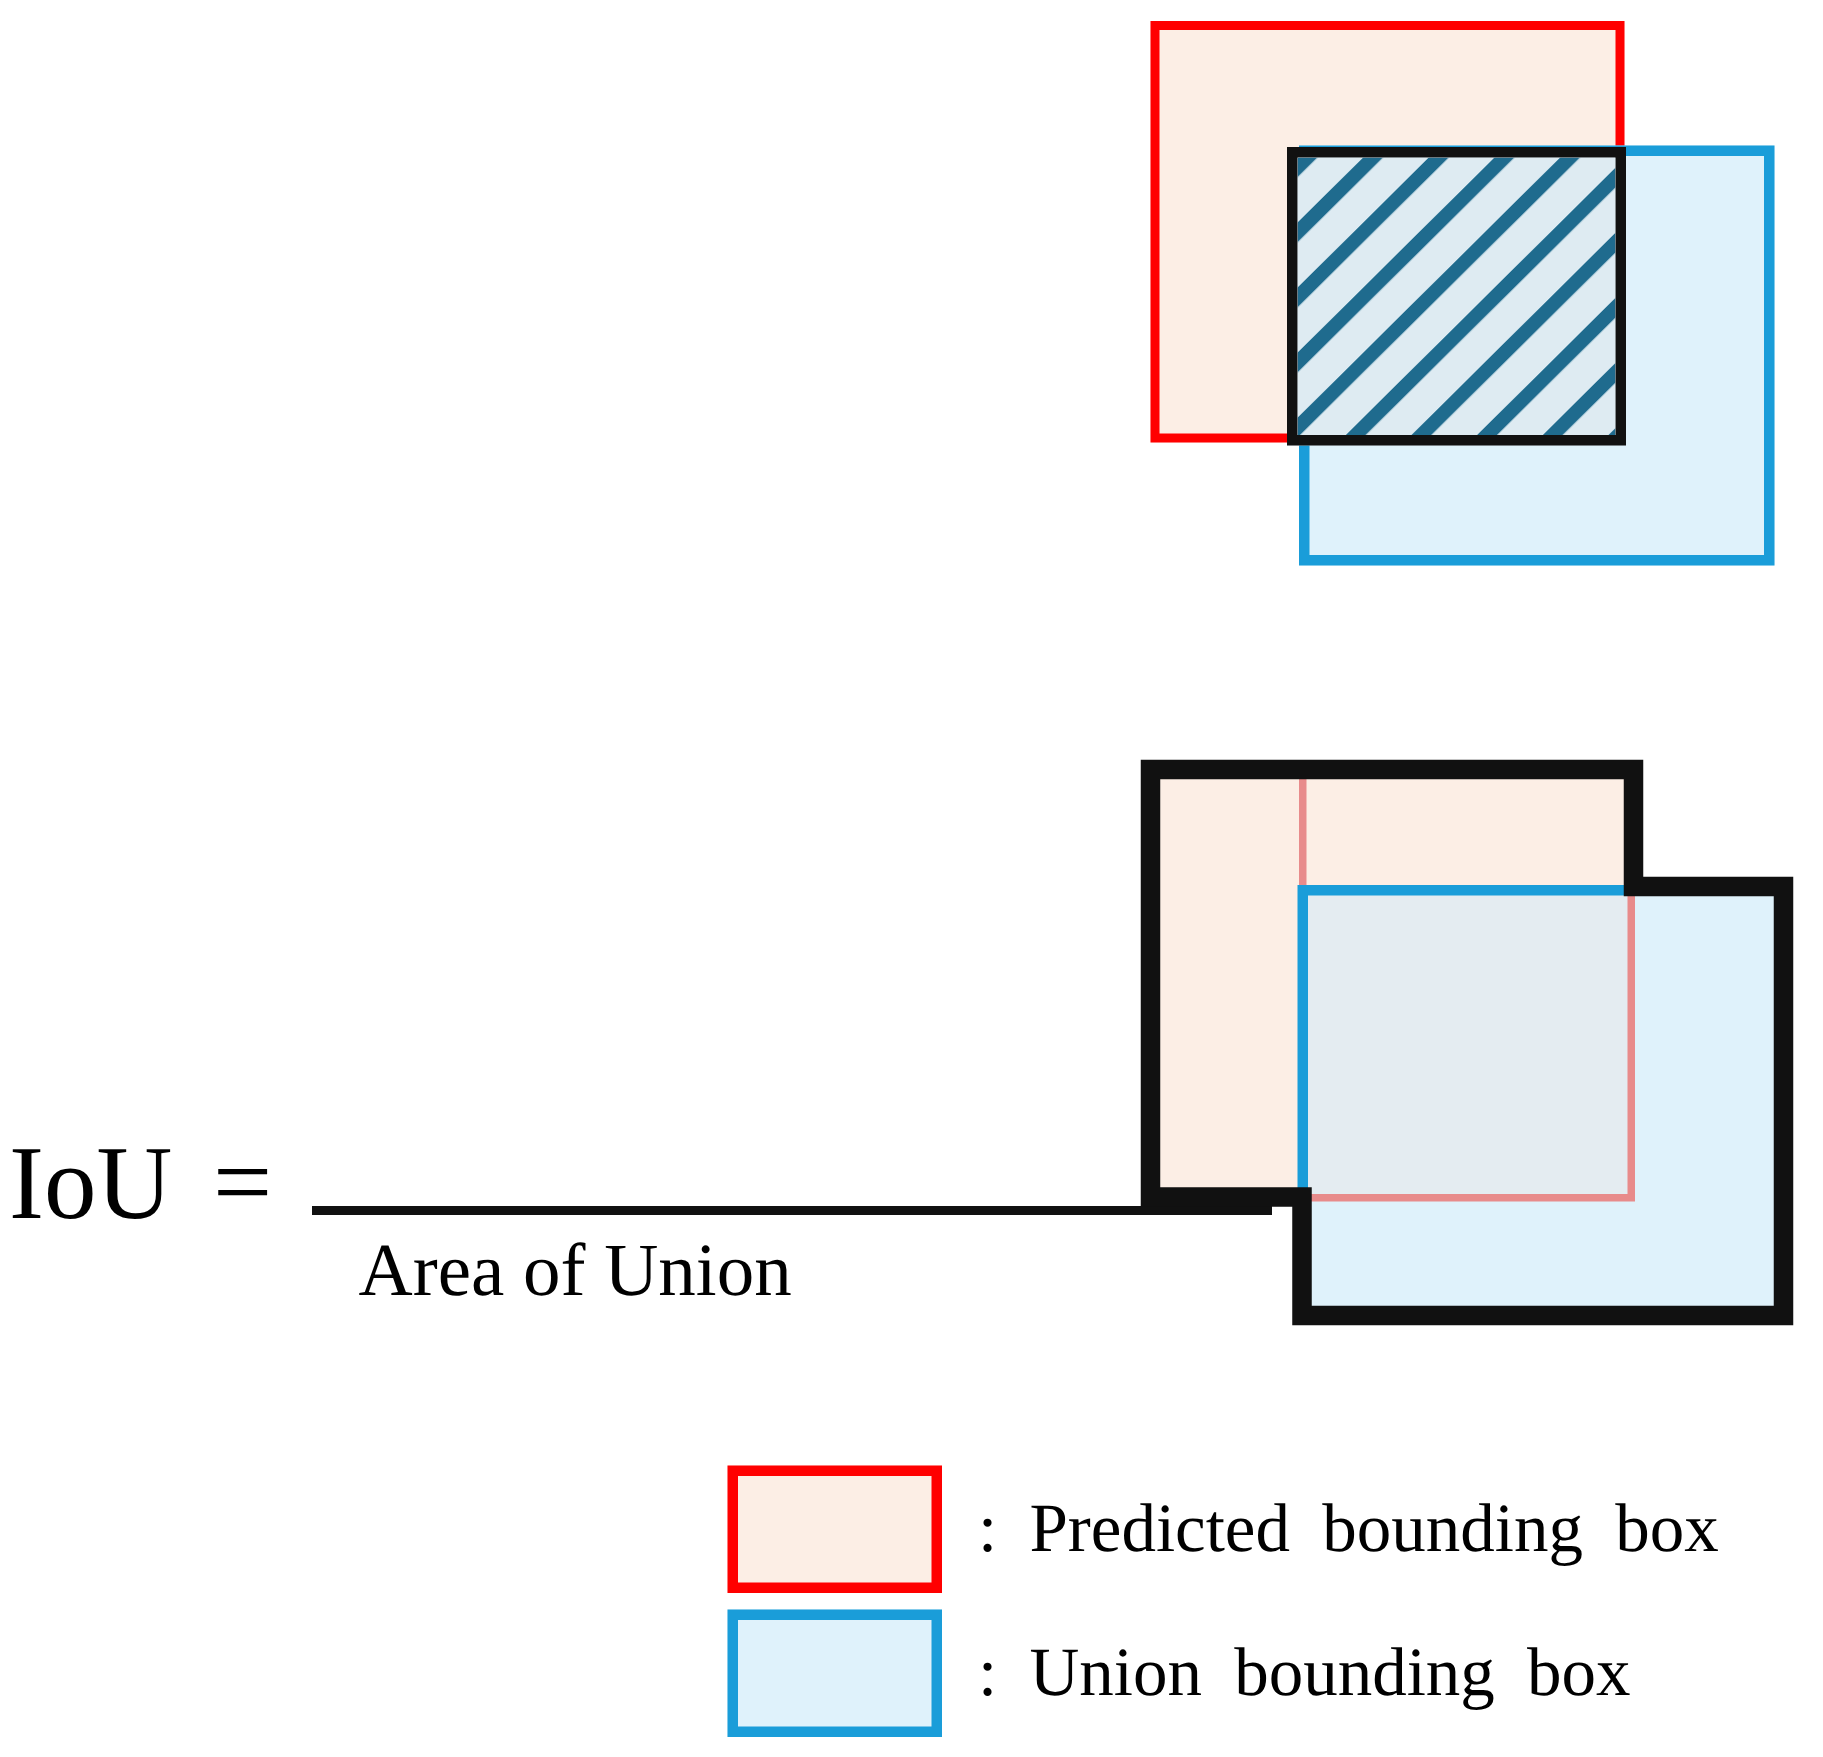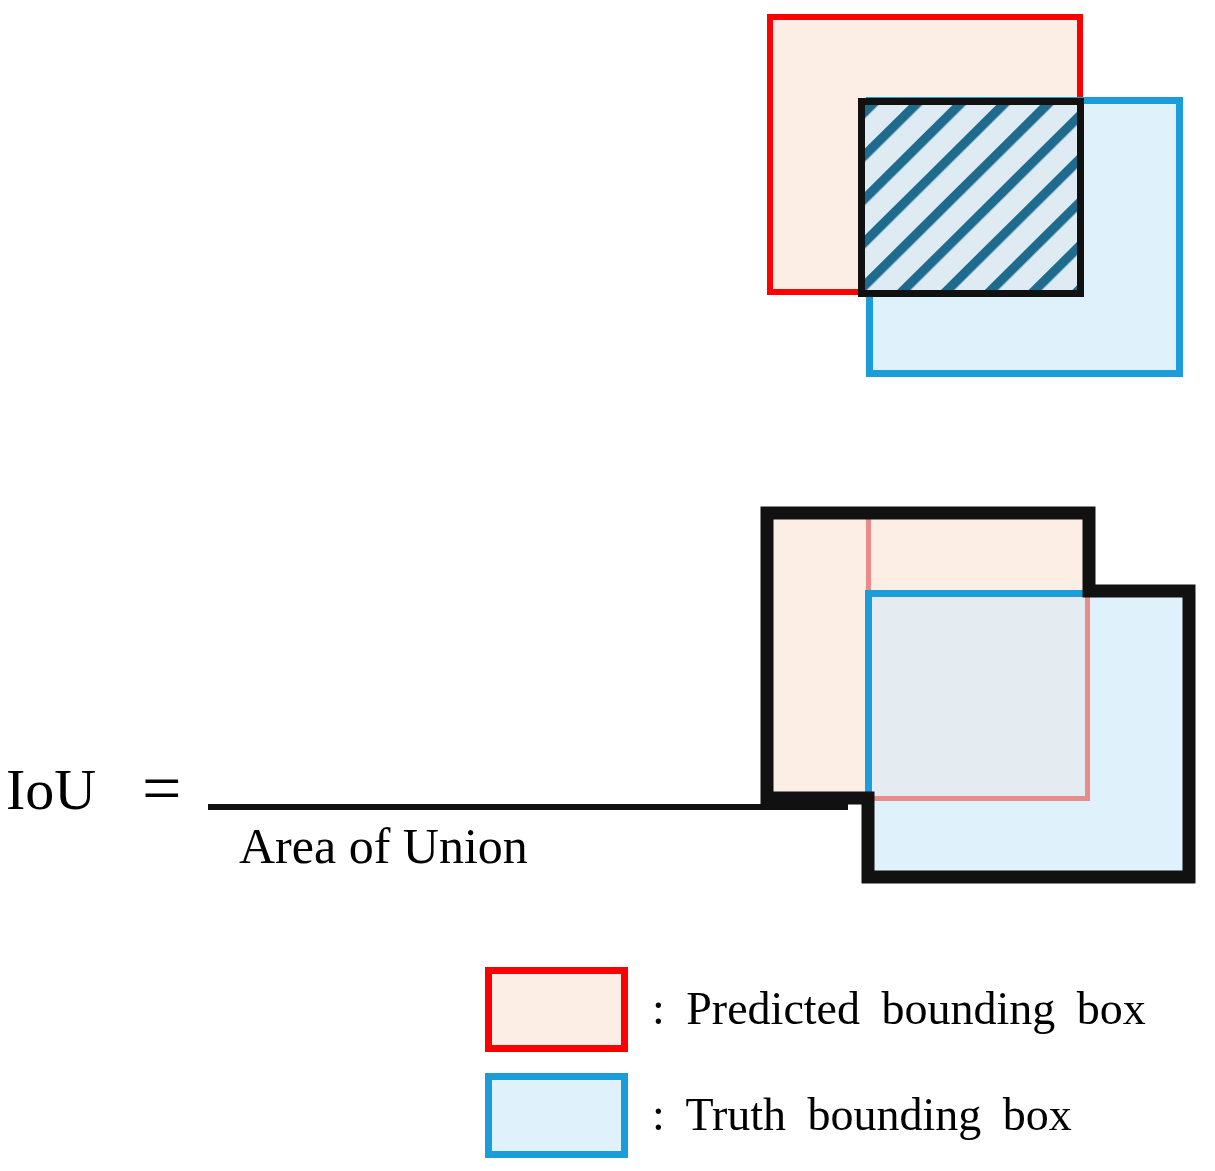--- a/index.html
+++ b/index.html
@@ -28,21 +28,21 @@
     position: absolute;
     left: 0px;
     top: 350px;
     width: 870px;
     height: 215px;
   }
   #iou-label {
     position: absolute;
     left: 6px;
     top: 405px;
-    font-size: 58px;
+    font-size: 70px;
     line-height: 70px;
     letter-spacing: 0px;
     white-space: nowrap;
   }
   #equals-sign {
     position: absolute;
     left: 142px;
     top: 404px;
     font-size: 70px;
     line-height: 70px;
@@ -181,21 +181,21 @@
     top: 955px;
     width: 735px;
     height: 216px;
   }
   .legend-row {
     position: absolute;
     left: 0;
     width: 735px;
     height: 96px;
   }
-  #legend-row-predicted { top: 4px; }
+  #legend-row-predicted { top: 14px; }
   #legend-row-truth { top: 110px; }
 
   .legend-swatch {
     position: absolute;
     left: 5px;
     top: 8px;
     width: 143px;
     height: 85px;
     box-sizing: border-box;
   }
@@ -260,18 +260,18 @@
 
   <div id="legend">
 
     <div class="legend-row" id="legend-row-predicted">
       <div class="legend-swatch" id="legend-swatch-predicted"></div>
       <div class="legend-label">: Predicted bounding box</div>
     </div>
 
     <div class="legend-row" id="legend-row-truth">
       <div class="legend-swatch" id="legend-swatch-truth"></div>
-      <div class="legend-label">: Truth bounding box</div>
+      <div class="legend-label">: Union bounding box</div>
     </div>
 
   </div>
 
 </div>
 
 </body></html>

